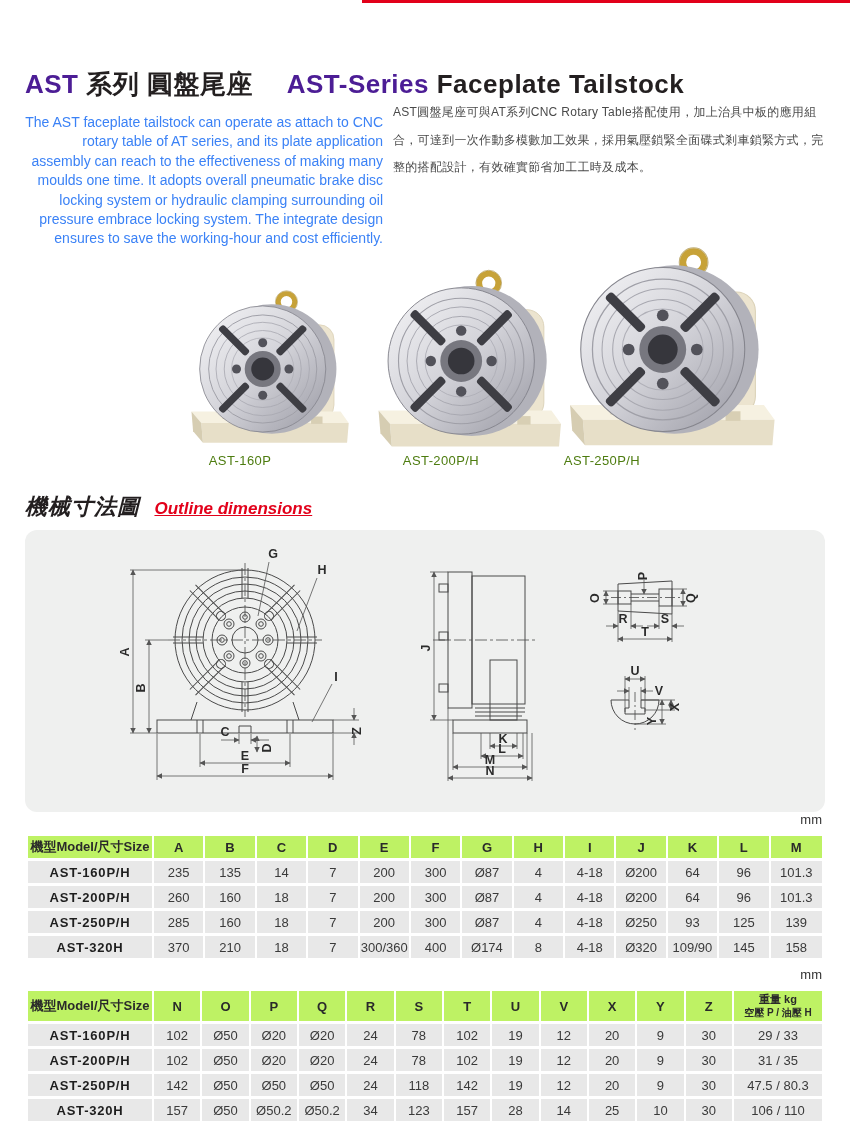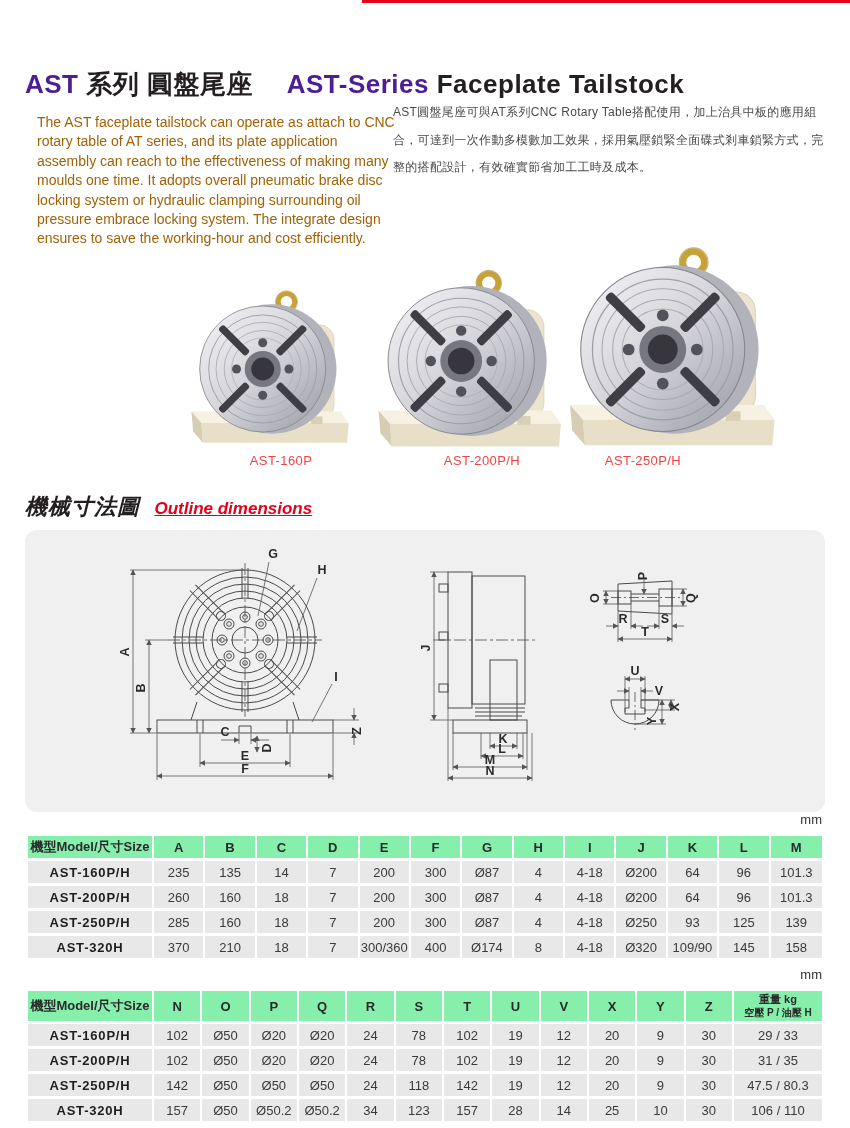--- a/index.html
+++ b/index.html
@@ -11,25 +11,25 @@
 
   
   .top-line{top:0;left:362px;width:488px;height:3px;background:#e2001a;}
 
   
   .page-title{top:50px;left:25px;font-size:26px;font-weight:bold;color:#231f20;letter-spacing:0.5px;white-space:nowrap;}
   .page-title .red{color:#4c1d95;}
   .page-title .gap{display:inline-block;width:26px;}
 
   
-  .intro-en{top:99px;left:37px;width:358px;font-size:14px;line-height:19.4px;color:#a16207;}
+  .intro-en{top:99px;left:25px;width:358px;font-size:14px;line-height:19.4px;color:#3b82f6;text-align:right;}
   .intro-zh{top:87px;left:393px;width:442px;font-size:12px;line-height:27.5px;color:#4a4a4a;letter-spacing:0.3px;}
 
   
-  .product-label{top:453px;font-size:13px;color:#ef4444;letter-spacing:0.4px;transform:translateX(-50%);white-space:nowrap;margin-left:41px;}
+  .product-label{top:453px;font-size:13px;color:#4d7c0f;letter-spacing:0.4px;transform:translateX(-50%);white-space:nowrap;}
 
   
   .outline-heading{top:492px;left:25px;white-space:nowrap;}
   .outline-heading .zh{font-size:22px;font-weight:bold;font-style:italic;color:#231f20;letter-spacing:1px;}
   .outline-heading .en{font-size:17px;font-weight:bold;font-style:italic;color:#e2001a;margin-left:10px;text-decoration:underline;}
 
   
   .panel{top:530px;left:25px;width:800px;height:282px;background:#eff0ef;border-radius:12px;}
   .panel svg{display:block;}
   .panel text{font-family:"Liberation Sans","DejaVu Sans",sans-serif;font-size:12.5px;font-weight:bold;fill:#2b2b2b;text-anchor:middle;}
@@ -39,21 +39,21 @@
   .unit-mm.u1{top:812px;}
   .unit-mm.u2{top:967px;}
 
   
   .t-wrap{left:28px;width:794px;}
   .t-wrap.t1{top:836px;}
   .t-wrap.t2{top:991px;}
   table{border-collapse:separate;border-spacing:0;width:794px;table-layout:fixed;}
   th,td{border-right:2px solid #fff;border-bottom:3px solid #fff;text-align:center;vertical-align:middle;padding:0;overflow:hidden;}
   th:last-child,td:last-child{border-right:none;}
-  th{background:#86efac;font-size:13px;font-weight:bold;color:#2a2a2a;height:22px;}
+  th{background:#bef264;font-size:13px;font-weight:bold;color:#2a2a2a;height:22px;}
   .t2 th{height:30px;}
   td{background:#e8e8e8;font-size:13px;color:#3a3a3a;height:22px;}
   td.model{font-weight:bold;color:#1e1e1e;font-size:13px;letter-spacing:0.8px;text-align:center;}
   th.wt{font-size:11px;line-height:1.2;}
   th.wt div:last-child{font-size:10px;font-weight:bold;}
 </style>
 </head>
 <body>
 
 <svg width="0" height="0" style="position:absolute" aria-hidden="true">

